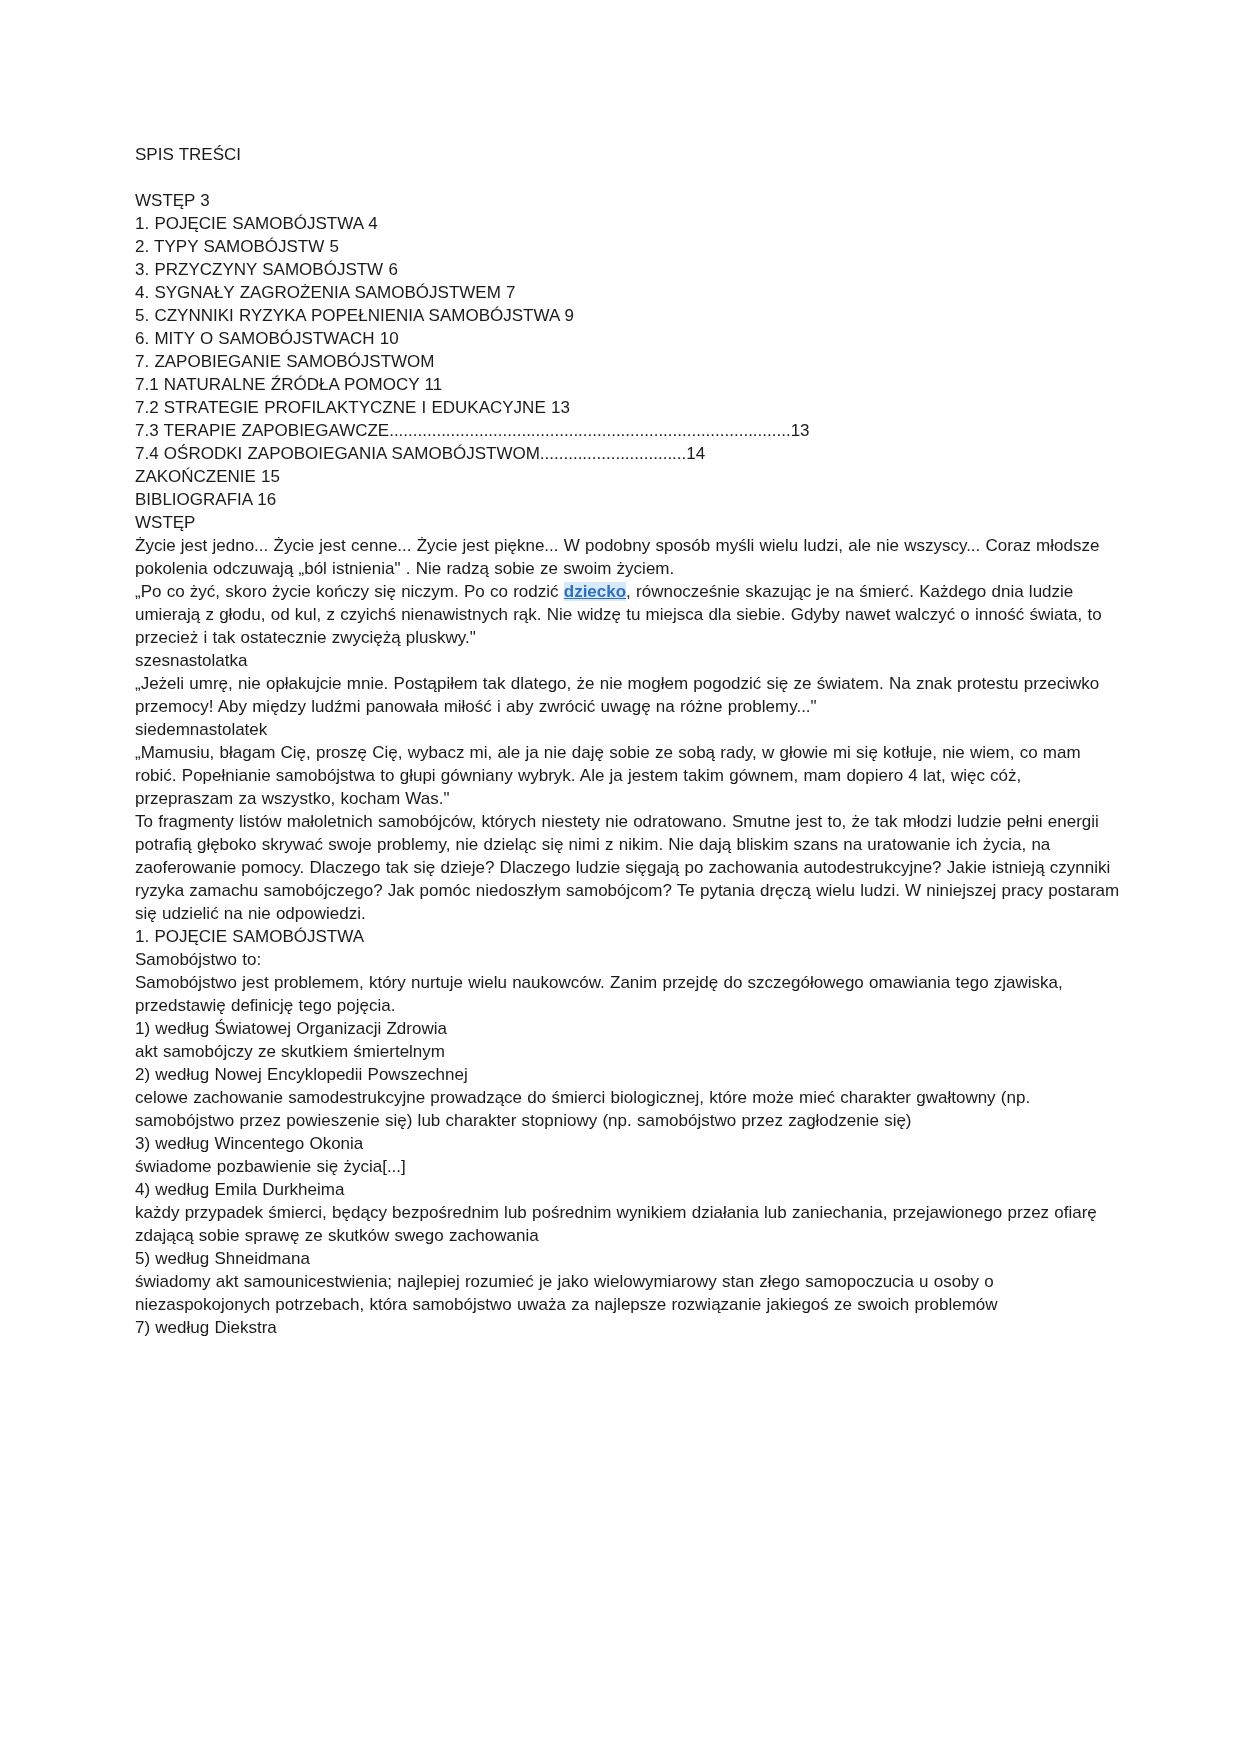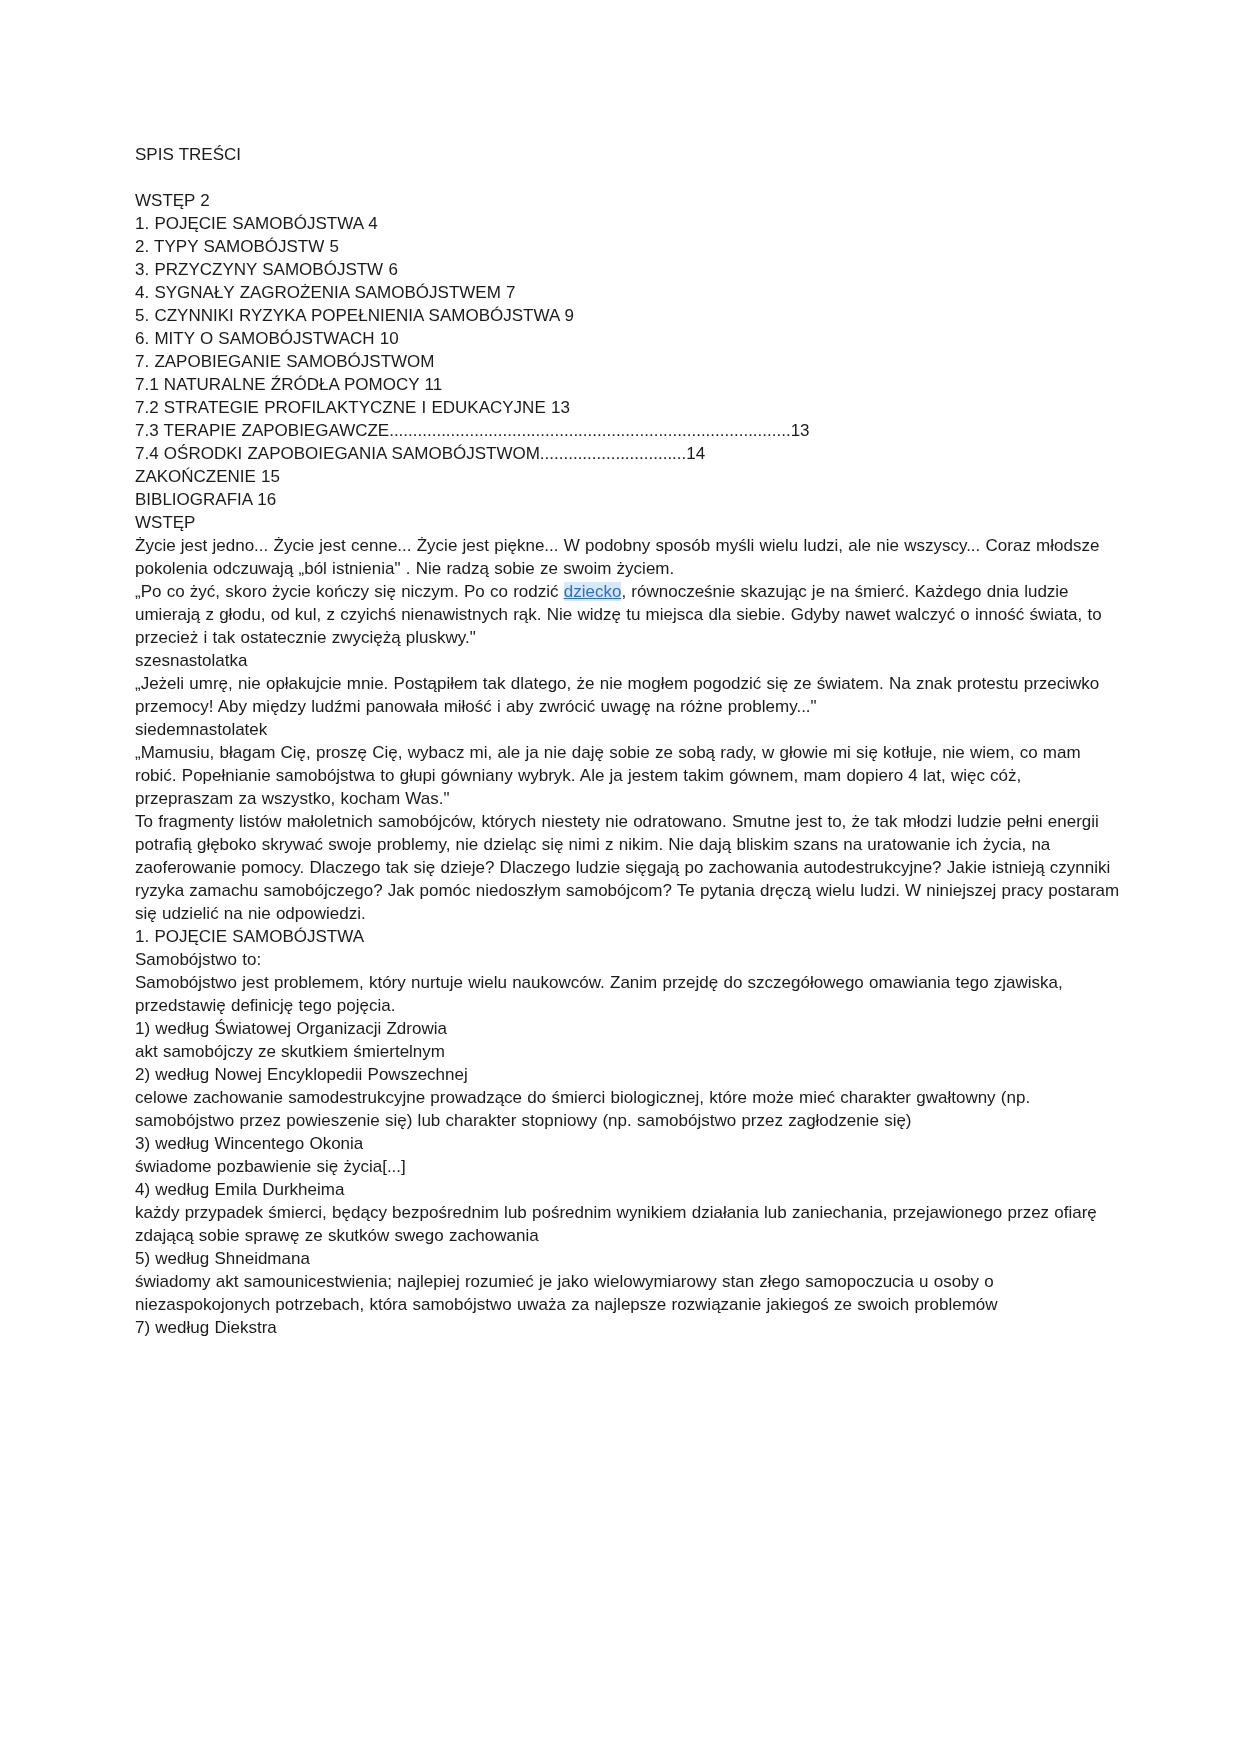--- a/index.html
+++ b/index.html
@@ -23,33 +23,33 @@
     white-space: normal;
     word-spacing: 0.5px;
   }
   .toc-title { margin-bottom: 23px; }
   .toc-entry { white-space: nowrap; overflow: hidden; }
   .section-wstep { }
   .section-pojecie { }
   .doclink {
     color: #2d6fc3;
     background: #d7e8f9;
-    font-weight: normal;
+    font-weight: bold;
     text-decoration: underline;
     cursor: pointer;
   }
 </style>
 </head>
 <body>
 
 <div class="page">
 
   <div>
     <p class="line toc-title">SPIS TREŚCI</p>
-    <p class="line toc-entry">WSTĘP 2</p>
+    <p class="line toc-entry">WSTĘP 3</p>
     <p class="line toc-entry">1. POJĘCIE SAMOBÓJSTWA 4</p>
     <p class="line toc-entry">2. TYPY SAMOBÓJSTW 5</p>
     <p class="line toc-entry">3. PRZYCZYNY SAMOBÓJSTW 6</p>
     <p class="line toc-entry">4. SYGNAŁY ZAGROŻENIA SAMOBÓJSTWEM 7</p>
     <p class="line toc-entry">5. CZYNNIKI RYZYKA POPEŁNIENIA SAMOBÓJSTWA 9</p>
     <p class="line toc-entry">6. MITY O SAMOBÓJSTWACH 10</p>
     <p class="line toc-entry">7. ZAPOBIEGANIE SAMOBÓJSTWOM</p>
     <p class="line toc-entry">7.1 NATURALNE ŹRÓDŁA POMOCY 11</p>
     <p class="line toc-entry">7.2 STRATEGIE PROFILAKTYCZNE I EDUKACYJNE 13</p>
     <p class="line toc-entry">7.3 TERAPIE ZAPOBIEGAWCZE.....................................................................................13</p>

